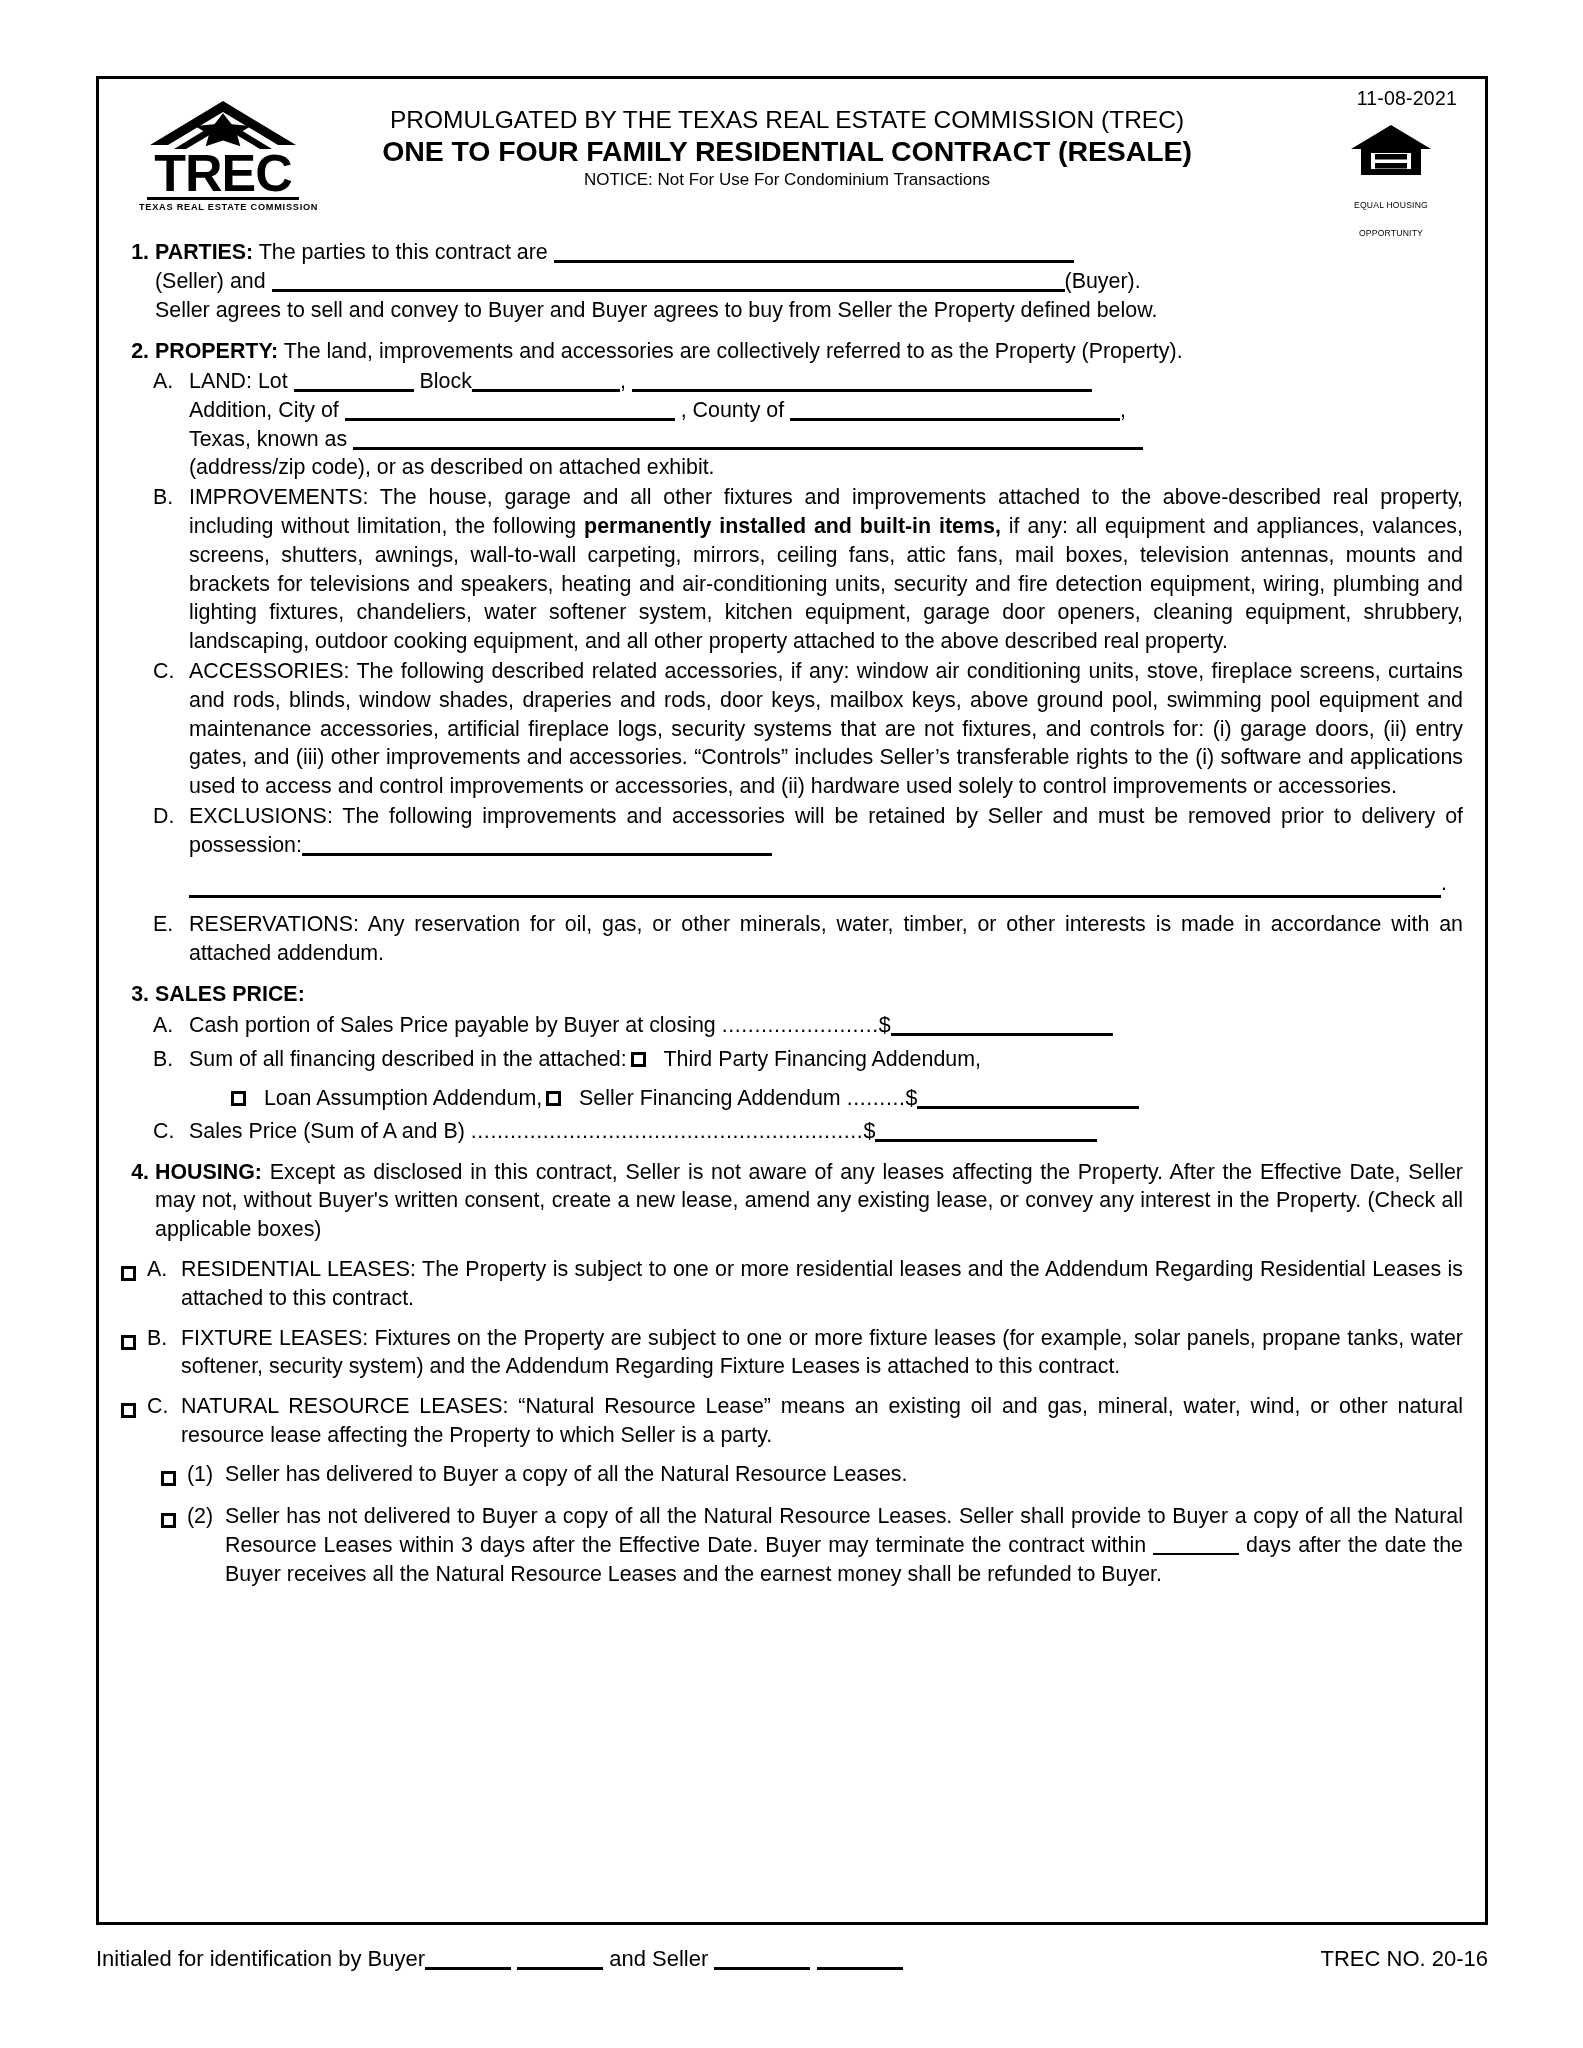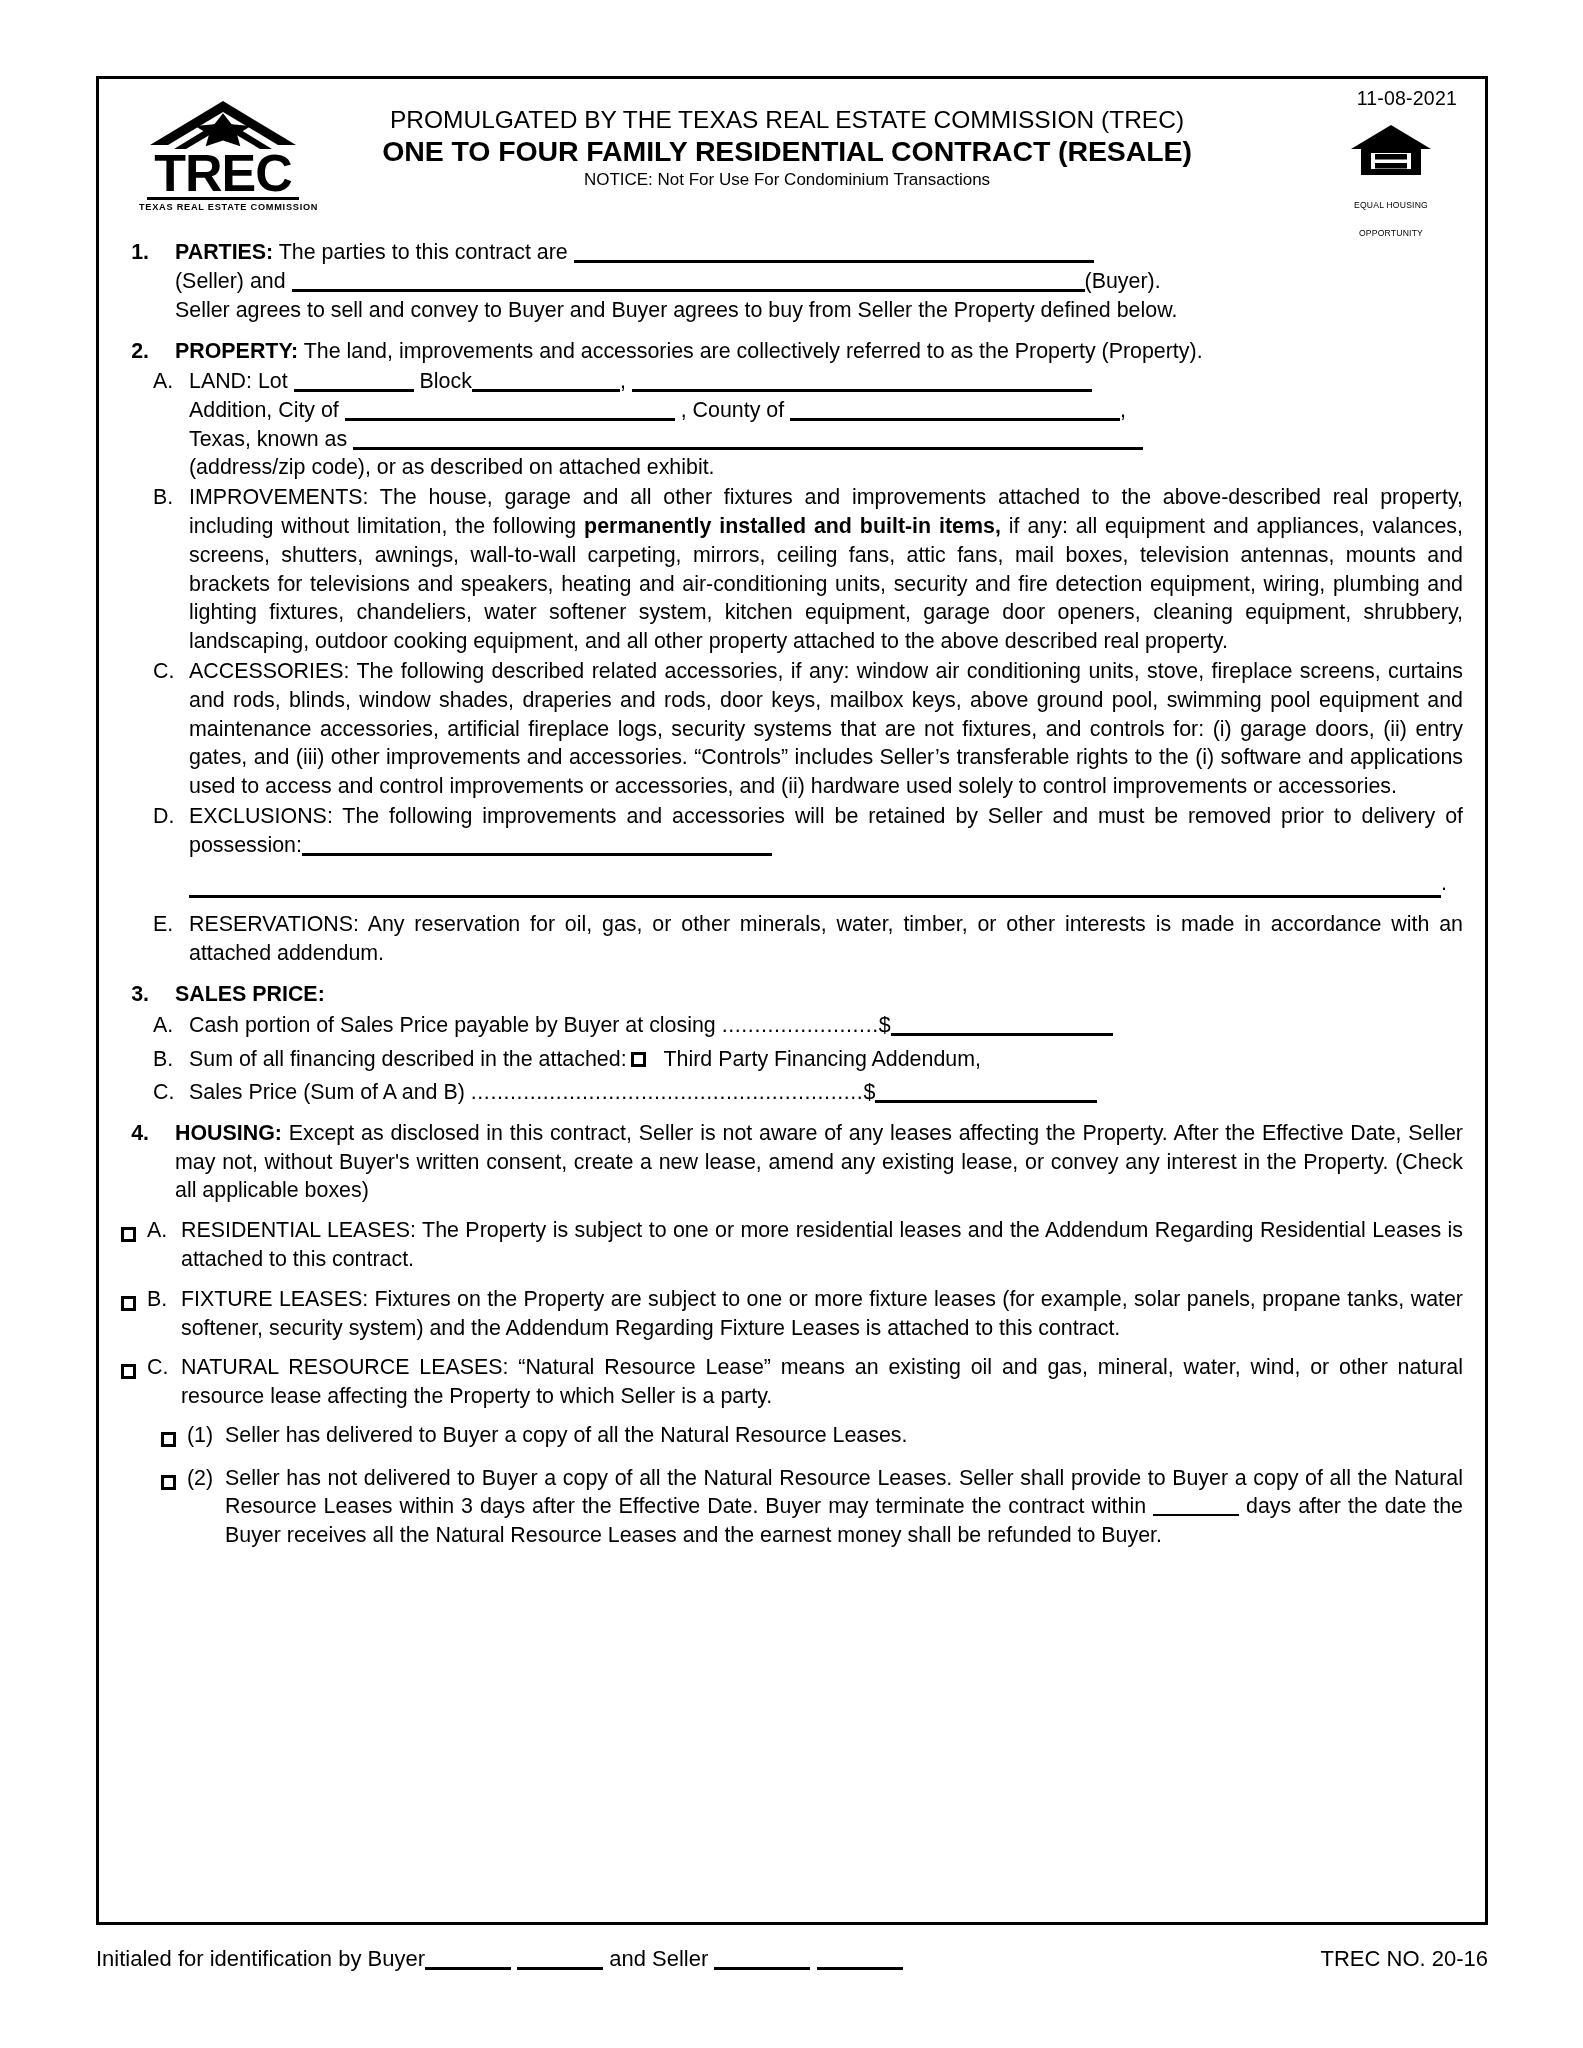--- a/index.html
+++ b/index.html
@@ -137,21 +137,20 @@
     width: 34px;
     flex: none;
     font-weight: bold;
     text-align: right;
     padding-right: 6px;
     box-sizing: border-box;
   }
   .sec-body {
     flex: 1;
     text-align: justify;
-    margin-left: 20px;
   }
   .sec-body.nojust { text-align: left; }
   b, .b { font-weight: bold; }
 
   .sub {
     display: flex;
     margin-top: 1px;
     padding-left: 32px;
   }
   .sub-lab {
@@ -343,20 +342,23 @@
           <div class="sub-lab">A.</div>
           <div class="sub-body nojust">
             <span>Cash portion of Sales Price payable by Buyer at closing </span><span class="dots">........................</span><span>$</span><span class="rule" style="width:222px"></span>
           </div>
         </div>
 
         <div class="sub" style="margin-top:6px">
           <div class="sub-lab">B.</div>
           <div class="sub-body nojust">
             <span>Sum of all financing described in the attached:</span><span class="cbox inline"></span>&nbsp;&nbsp;<span>Third Party Financing Addendum,</span>
+            <div style="margin-top:10px;padding-left:38px;">
+              <span class="cbox inline"></span>&nbsp;&nbsp;<span>Loan Assumption Addendum,</span><span class="cbox inline"></span>&nbsp;&nbsp;<span>Seller Financing Addendum </span><span class="dots">.........</span><span>$</span><span class="rule" style="width:222px"></span>
+            </div>
           </div>
         </div>
 
         <div class="sub" style="margin-top:4px">
           <div class="sub-lab">C.</div>
           <div class="sub-body nojust">
             <span>Sales Price (Sum of A and B) </span><span class="dots">............................................................</span><span>$</span><span class="rule" style="width:222px"></span>
           </div>
         </div>
 

